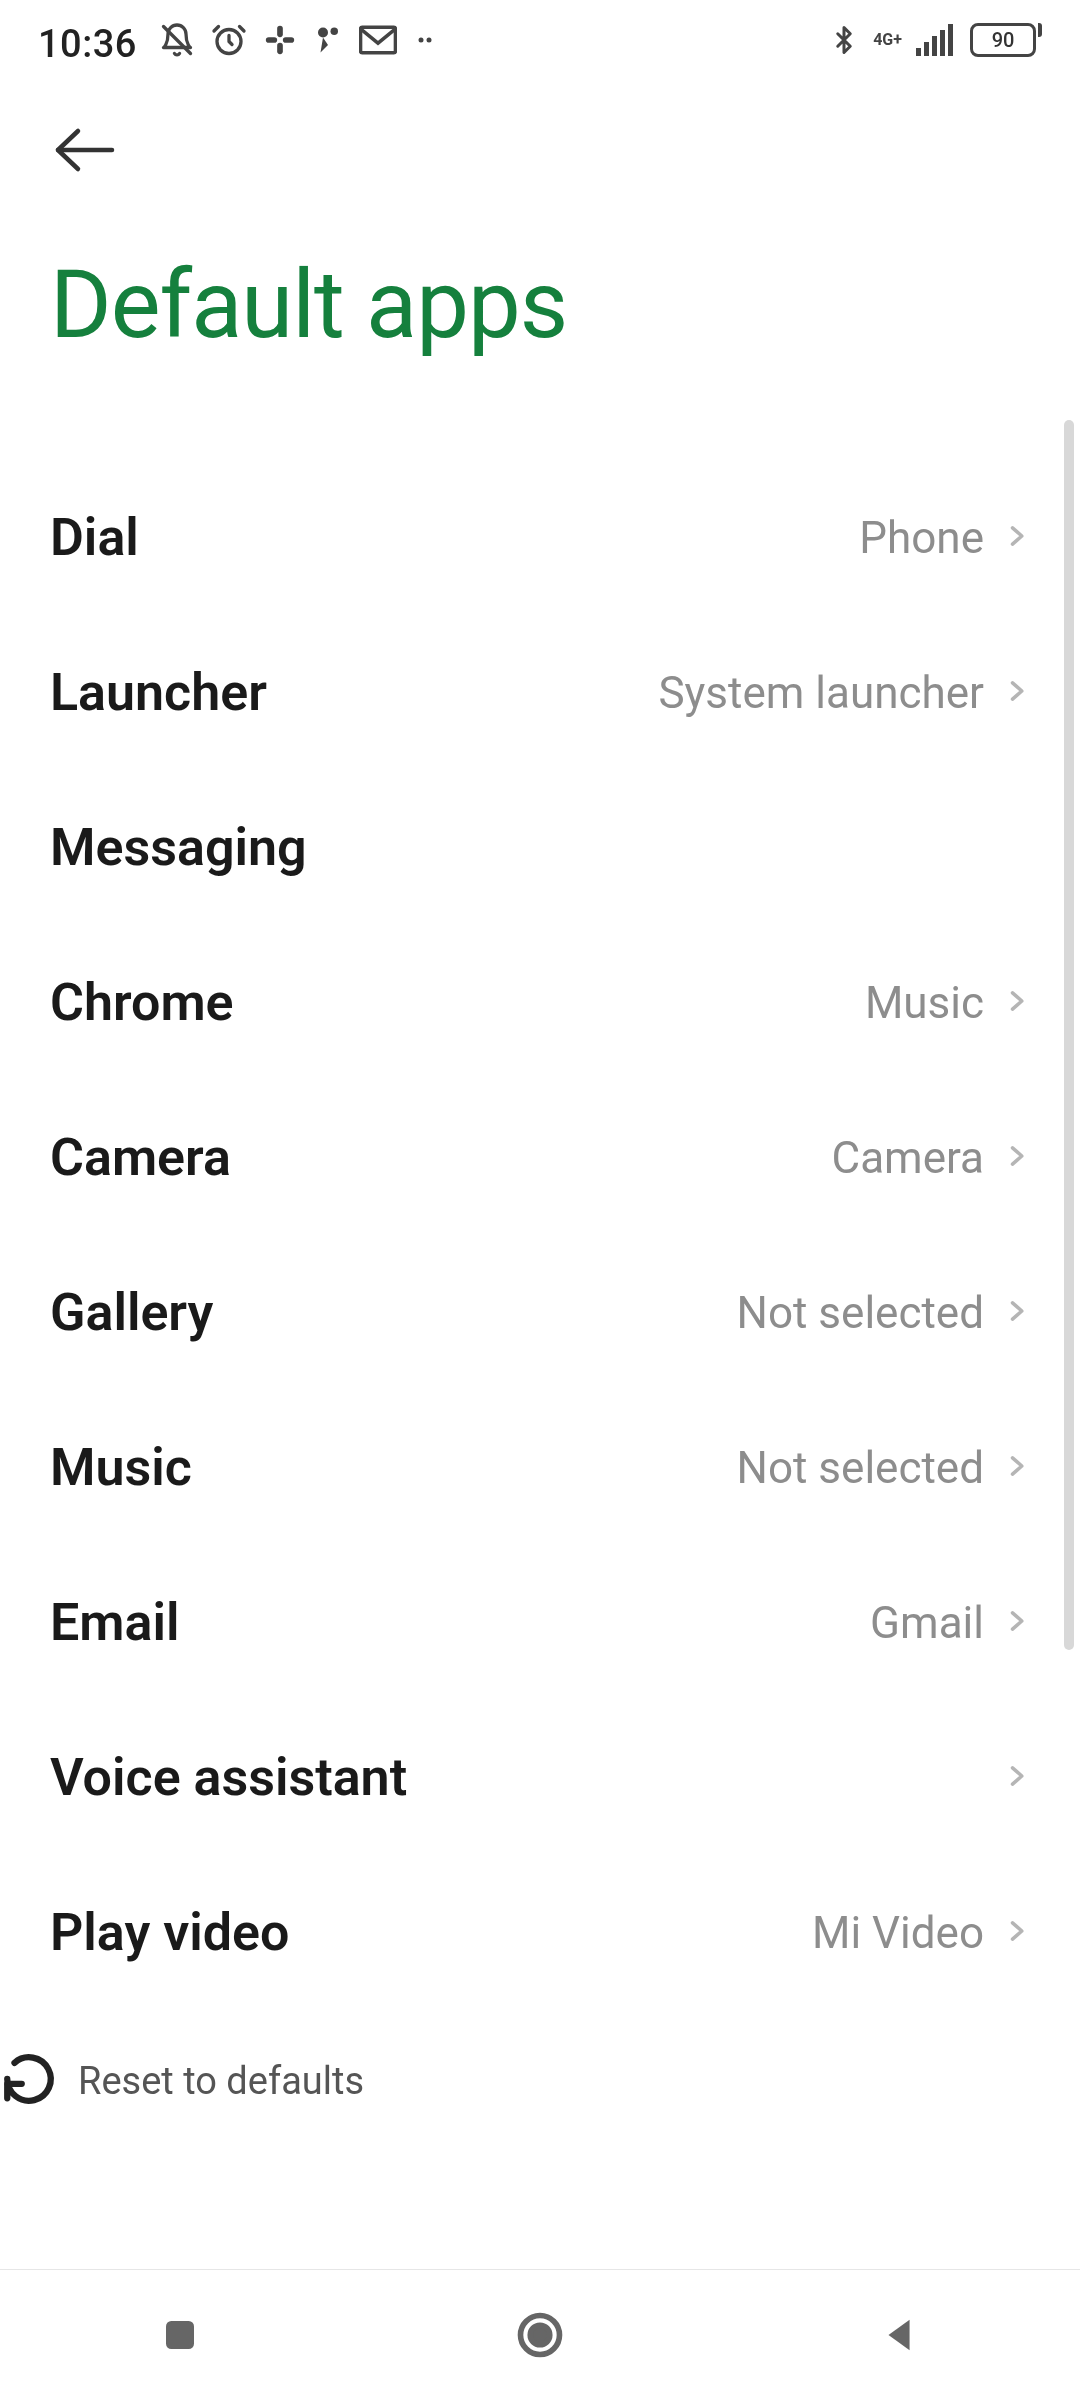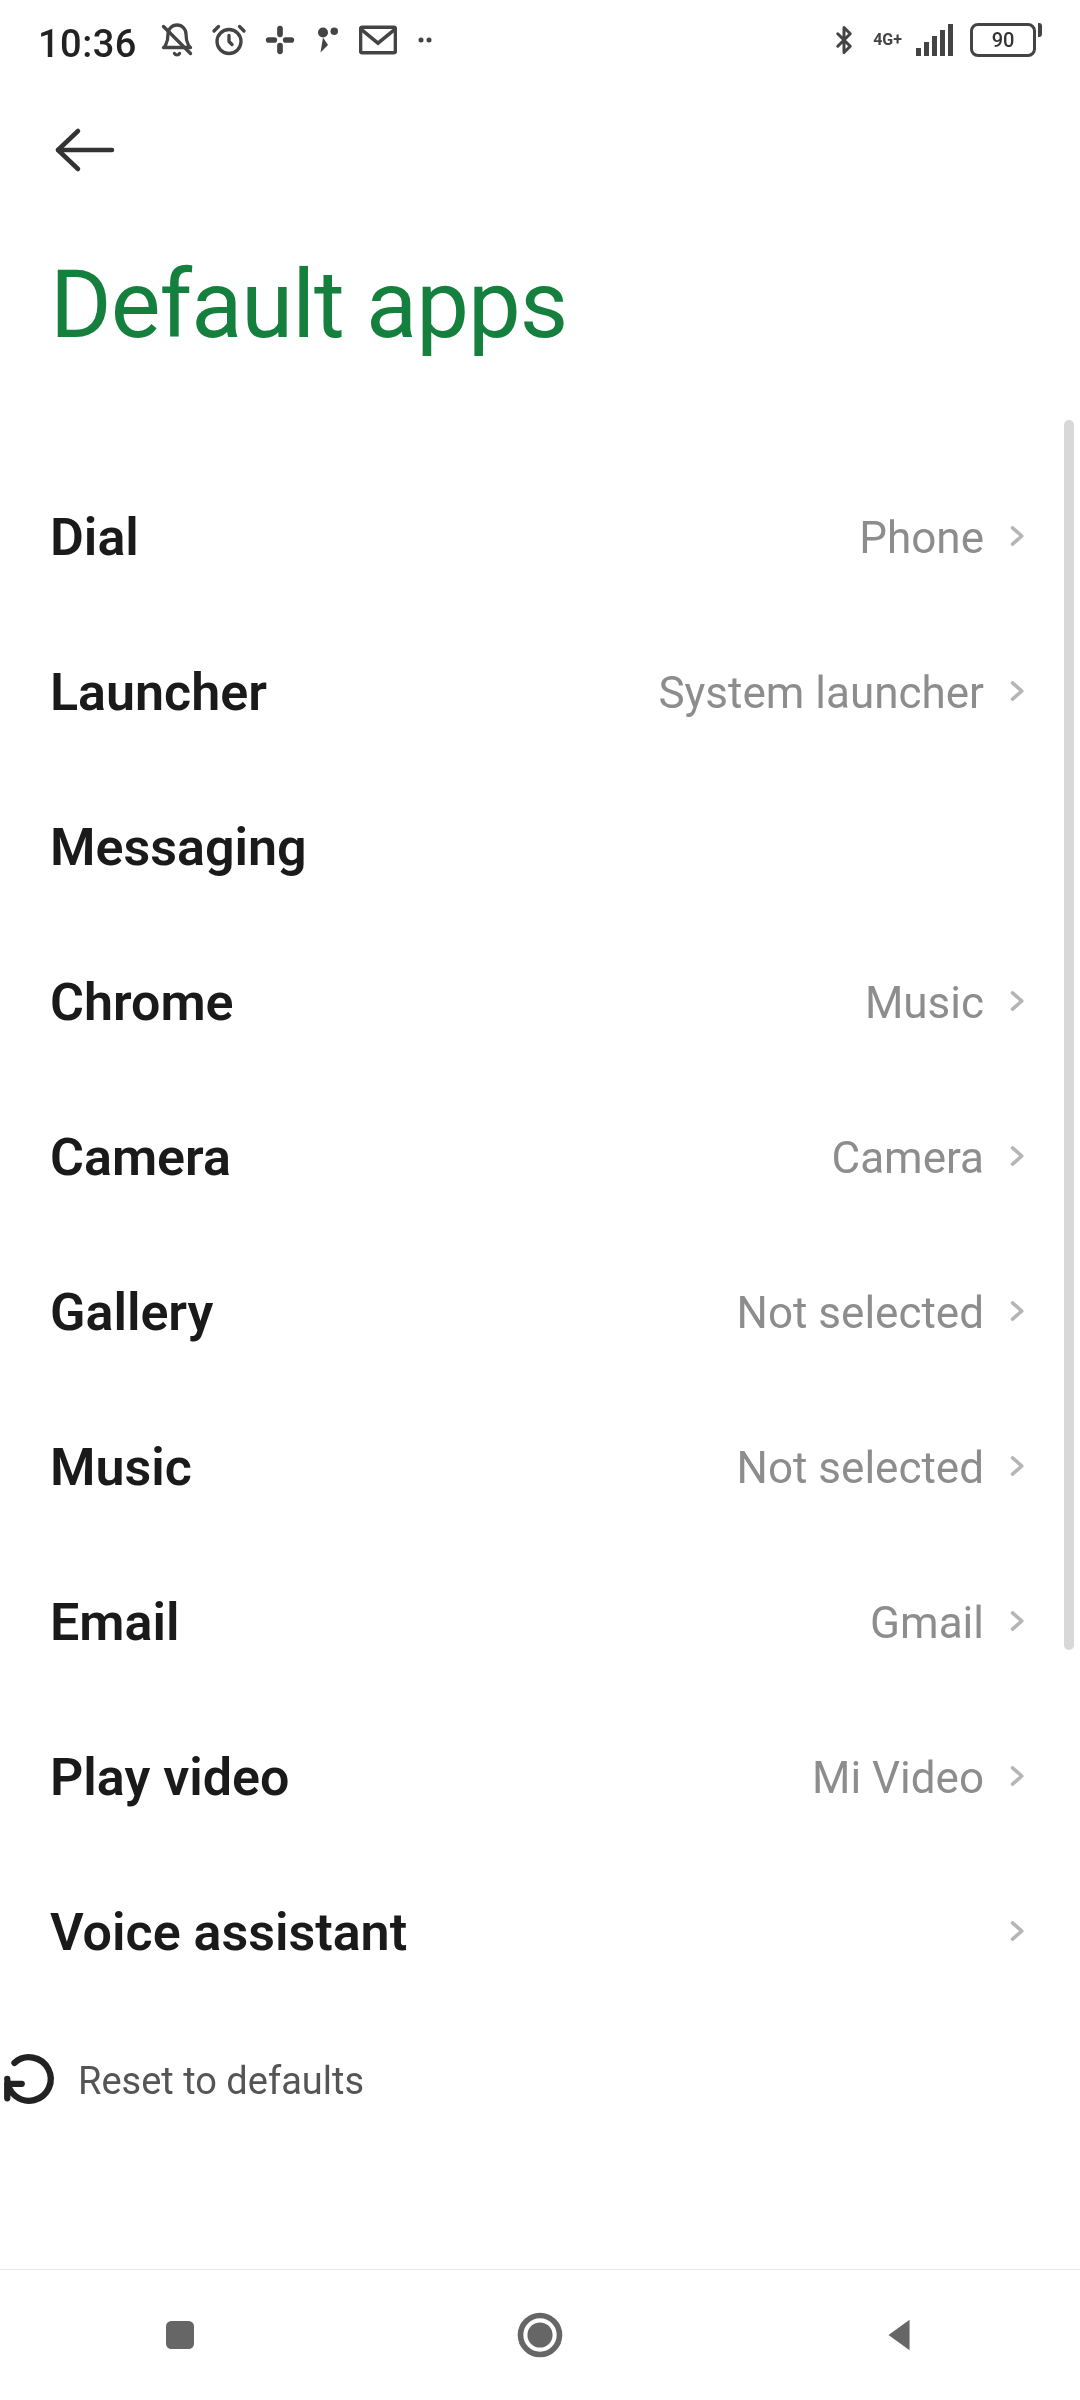--- a/index.html
+++ b/index.html
@@ -202,33 +202,33 @@
       <span class="row-label">Email</span>
       <span class="row-right">
         <span class="row-value">Gmail</span>
         <span class="chevron"><svg width="28" height="42" viewBox="0 0 24 24" fill="none" stroke="currentColor" stroke-width="3" stroke-linecap="round" stroke-linejoin="round">
               <polyline points="9 5 17 12 9 19"></polyline>
             </svg></span>
       </span>
     </div>
 
     <div class="row">
+      <span class="row-label">Voice assistant</span>
+      <span class="row-right">
+        <span class="row-value"></span>
+        <span class="chevron"><svg width="28" height="42" viewBox="0 0 24 24" fill="none" stroke="currentColor" stroke-width="3" stroke-linecap="round" stroke-linejoin="round">
+              <polyline points="9 5 17 12 9 19"></polyline>
+            </svg></span>
+      </span>
+    </div>
+
+    <div class="row">
       <span class="row-label">Play video</span>
       <span class="row-right">
         <span class="row-value">Mi Video</span>
-        <span class="chevron"><svg width="28" height="42" viewBox="0 0 24 24" fill="none" stroke="currentColor" stroke-width="3" stroke-linecap="round" stroke-linejoin="round">
-              <polyline points="9 5 17 12 9 19"></polyline>
-            </svg></span>
-      </span>
-    </div>
-
-    <div class="row">
-      <span class="row-label">Voice assistant</span>
-      <span class="row-right">
-        <span class="row-value"></span>
         <span class="chevron"><svg width="28" height="42" viewBox="0 0 24 24" fill="none" stroke="currentColor" stroke-width="3" stroke-linecap="round" stroke-linejoin="round">
               <polyline points="9 5 17 12 9 19"></polyline>
             </svg></span>
       </span>
     </div>
 
     <div class="reset">
       <span class="reset-ic">
         <svg width="58" height="58" viewBox="0 0 24 24" fill="none" stroke="#222" stroke-width="2.6" stroke-linecap="round" stroke-linejoin="round">
           <path d="M3 12a9 9 0 1 0 3-6.7"></path>

